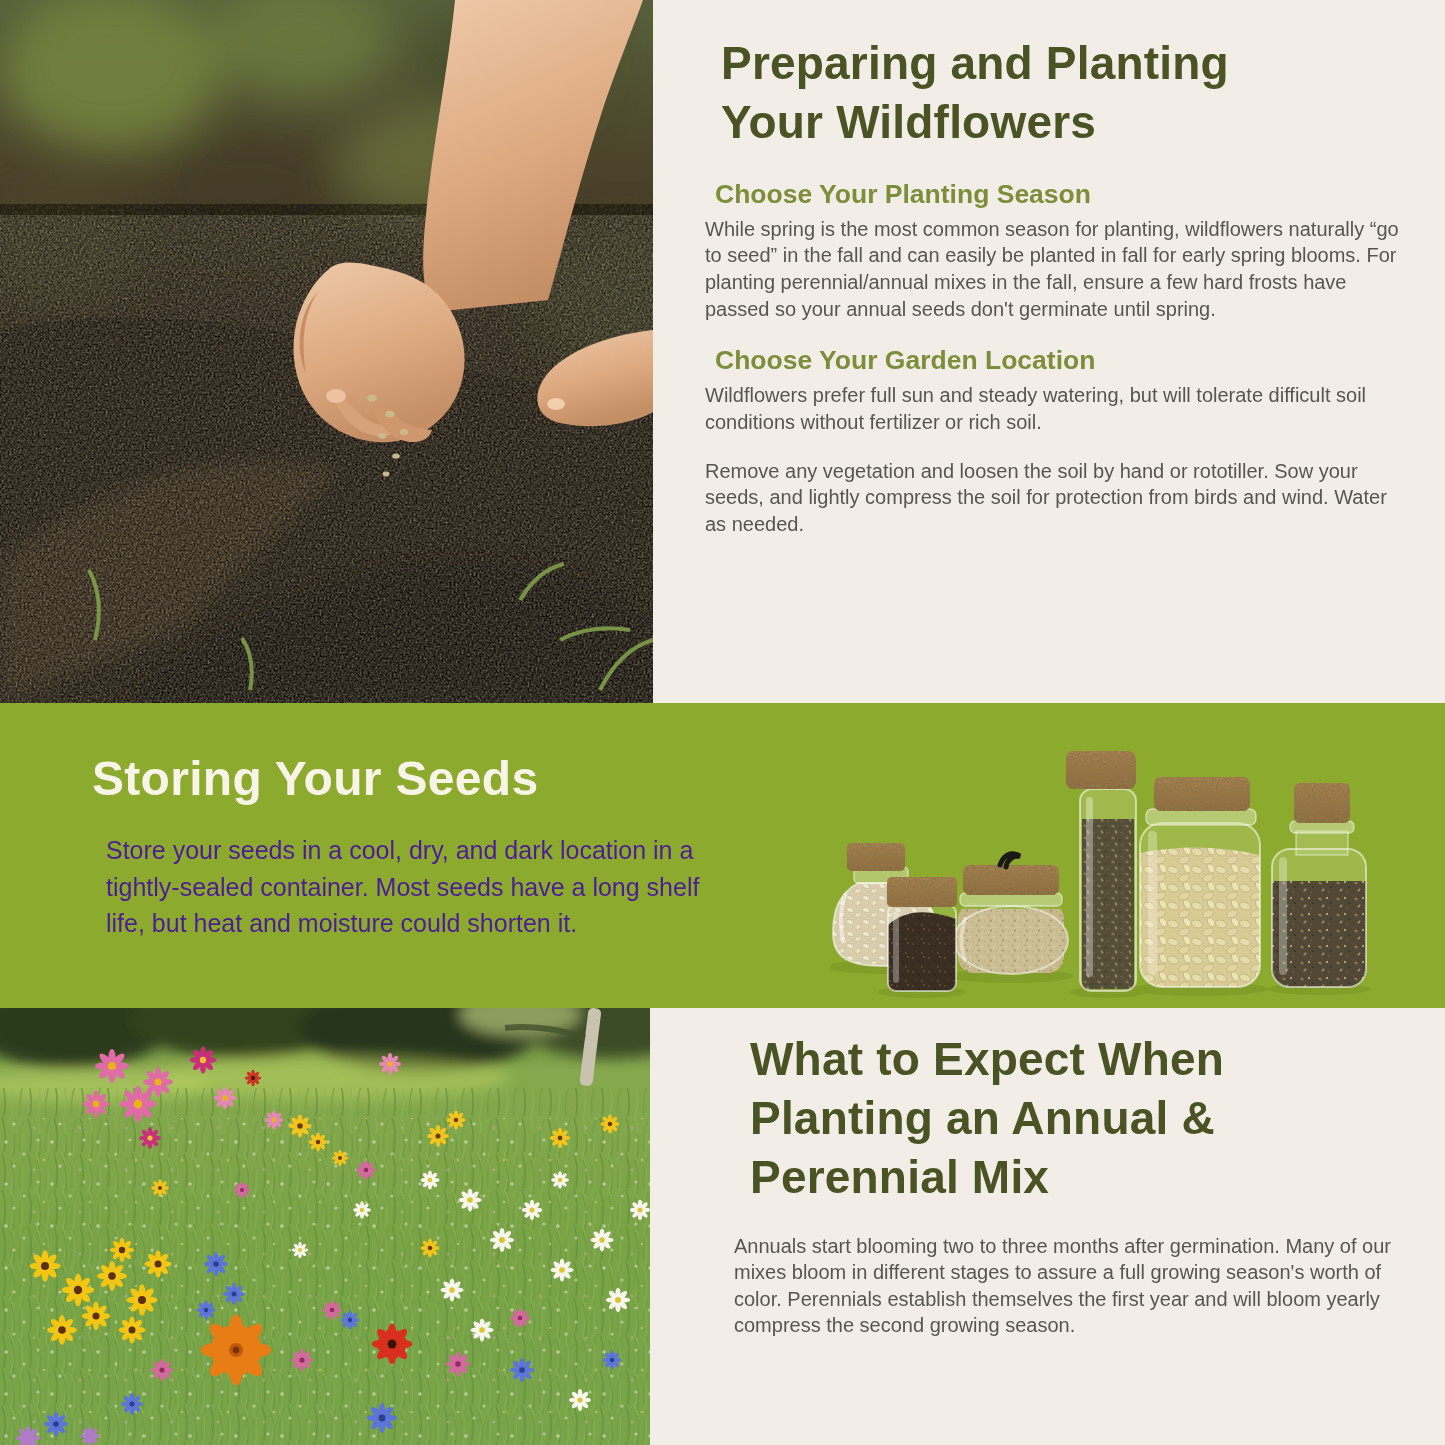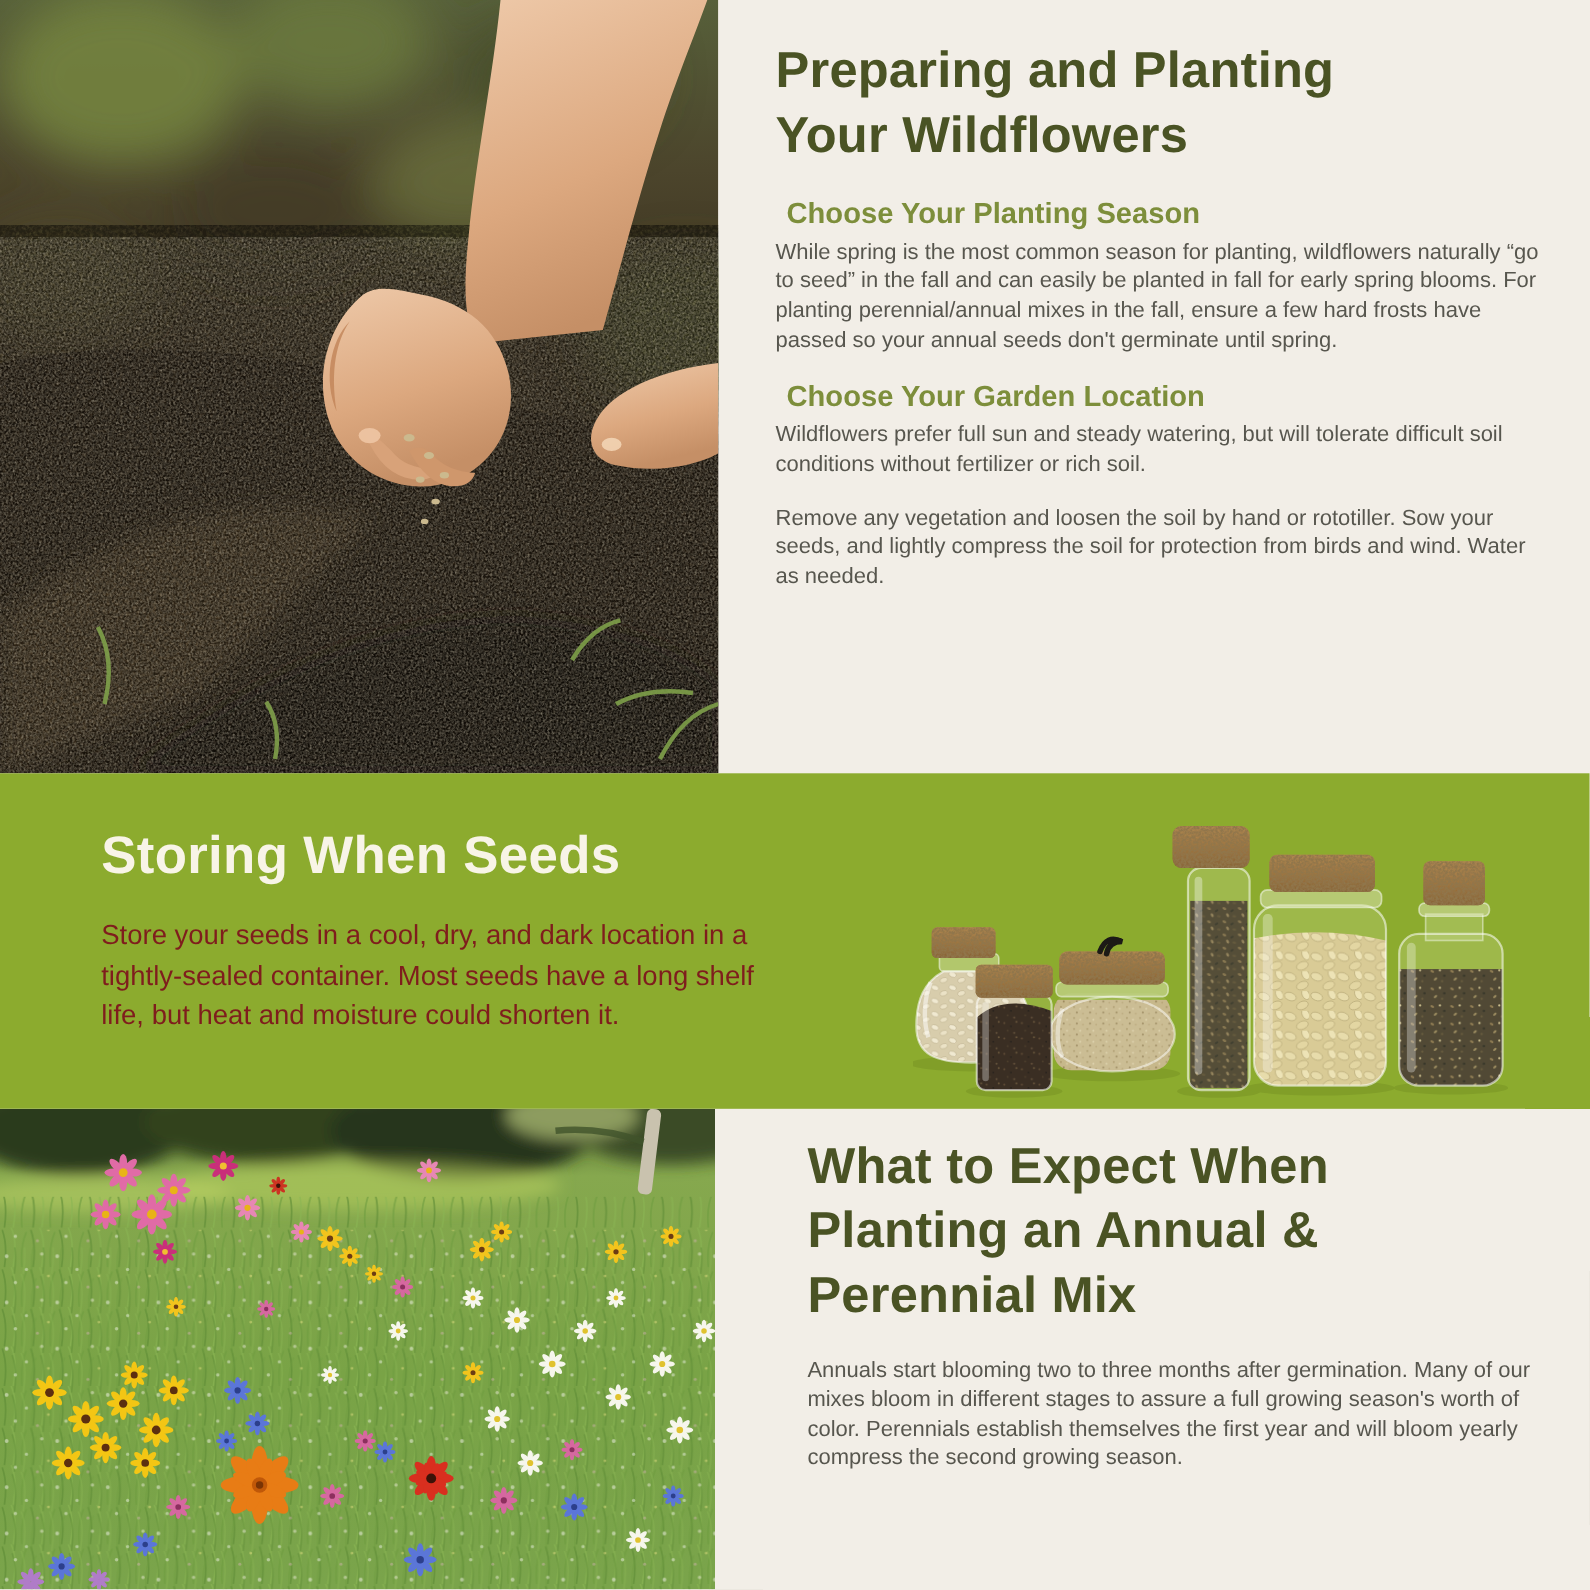--- a/index.html
+++ b/index.html
@@ -11,42 +11,42 @@
   .photo{position:absolute;overflow:hidden;}
   .photo svg{display:block;width:100%;height:100%;}
   .photo-soil{left:0;top:0;width:653px;height:703px;}
   .photo-flowers{left:0;top:1008px;width:650px;height:437px;}
 
   .panel{position:absolute;box-sizing:border-box;}
   .panel-top-right{left:653px;top:0;width:792px;height:703px;padding:34px 44px 0 52px;}
   .panel-bottom-right{left:650px;top:1008px;width:795px;height:437px;padding:22px 44px 0 84px;}
 
   h1.big{
-    margin:0 0 24px 0;color:#4a5324;font-size:46px;line-height:1.28;
+    margin:0 0 24px 16px;color:#4a5324;font-size:46px;line-height:1.28;
     font-weight:bold;letter-spacing:0.2px;
   }
   .panel-top-right h1.big{max-width:620px;margin-bottom:26px;}
   .panel-bottom-right h1.big{max-width:580px;margin-bottom:26px;}
   h2.sub{
     margin:0 0 5px 10px;color:#7d8e3b;font-size:26.5px;line-height:1.25;font-weight:bold;
   }
   p.body{
     margin:0 0 22px 0;color:#57564e;font-size:20px;line-height:1.33;max-width:714px;
   }
 
   .band{
     position:absolute;left:0;top:703px;width:1445px;height:305px;background:#8cab2e;
   }
   .band-text{position:absolute;left:92px;top:48px;width:625px;}
   .band-text h1{
     margin:0 0 26px 0;color:#f8f4e7;font-size:48px;line-height:1.15;
     font-weight:bold;letter-spacing:0.3px;
   }
   .band-text p{
-    margin:0;color:#7f1d1d;font-size:25px;line-height:1.46;max-width:605px;
+    margin:14px;color:#4c1d95;font-size:25px;line-height:1.46;max-width:605px;
   }
   .band-jars{position:absolute;right:0;top:0;width:615px;height:305px;}
   .band-jars svg{display:block;width:100%;height:100%;}
 </style>
 </head>
 <body>
 
 <div class="canvas">
 
   <div class="photo photo-soil">
@@ -144,21 +144,21 @@
       <p class="body">Wildflowers prefer full sun and steady watering, but will tolerate difficult soil conditions without fertilizer or rich soil.</p>
     </div>
 
     <div>
       <p class="body">Remove any vegetation and loosen the soil by hand or rototiller. Sow your seeds, and lightly compress the soil for protection from birds and wind. Water as needed.</p>
     </div>
   </section>
 
   <section class="band">
     <div class="band-text">
-      <h1>Storing When Seeds</h1>
+      <h1>Storing Your Seeds</h1>
       <p>Store your seeds in a cool, dry, and dark location in a tightly-sealed container. Most seeds have a long shelf life, but heat and moisture could shorten it.</p>
     </div>
 
     <div class="band-jars">
       <svg viewBox="0 0 615 305">
         <defs>
           <linearGradient id="cork" x1="0" y1="0" x2="0" y2="1">
             <stop offset="0" stop-color="#bb8e54"></stop>
             <stop offset="0.5" stop-color="#a2763e"></stop>
             <stop offset="1" stop-color="#845d2f"></stop>

